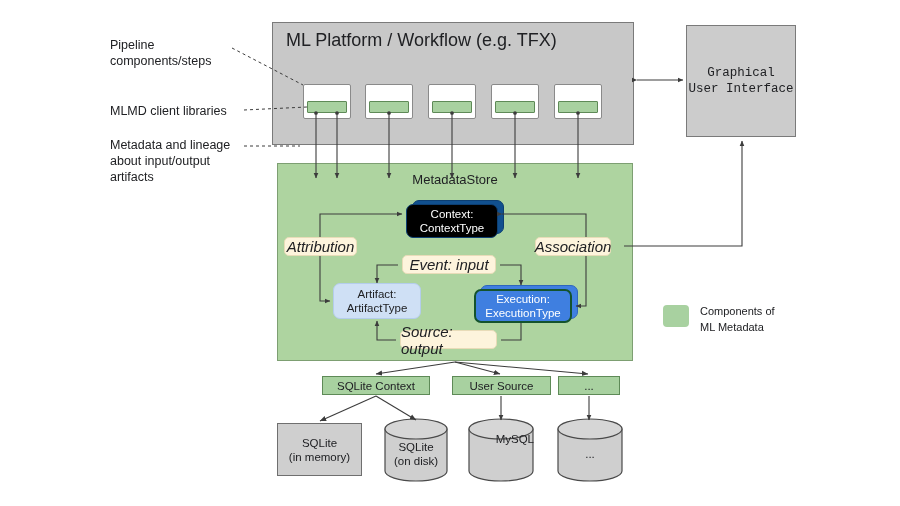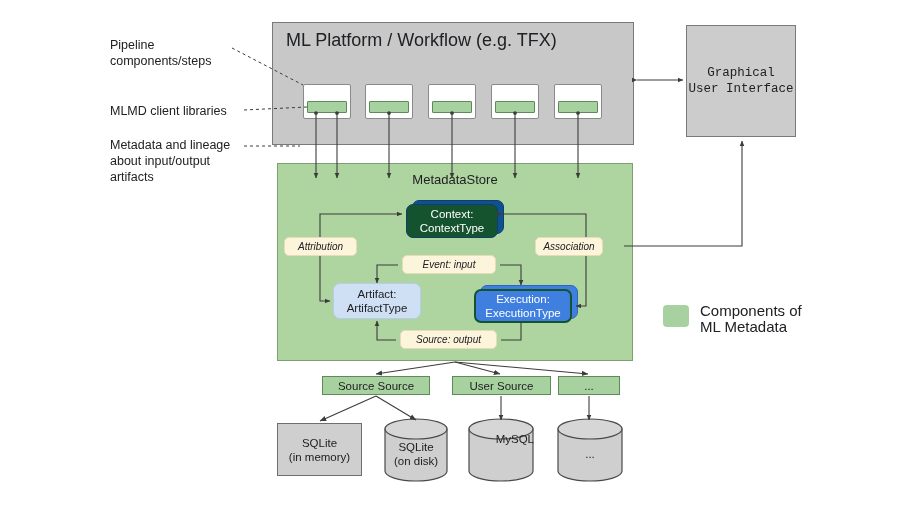--- a/index.html
+++ b/index.html
@@ -20,42 +20,42 @@
   
   .gui{background:#cccccc;border:1px solid #7a7a7a;display:flex;align-items:center;justify-content:center;}
   .gui-label{font-size:12.5px;line-height:16px;text-align:center;white-space:pre-line;}
 
   
   .store{background:#aed4a0;border:1px solid #7d9f72;}
   .store-title{font-size:13px;text-align:center;}
 
   .card{border-radius:7px;display:flex;align-items:center;justify-content:center;
         text-align:center;line-height:14px;font-size:11.5px;}
-  .card-ctx{background:#14532d;color:#ffffff;border:1px solid #0d3f72;}
+  .card-ctx{background:#000000;color:#ffffff;border:1px solid #0d3f72;}
   .card-ctx-shadow{background:#11508f;border:1px solid #0d3f72;border-radius:7px;}
   .card-exec{background:#3f7fe0;color:#ffffff;border:2px solid #14532d;}
   .card-exec-shadow{background:#3f7fe0;border:1px solid #2f66bd;border-radius:7px;}
   .card-art{background:#cfe0f5;color:#202124;border:1px solid #b4cdec;}
 
   .tag{background:#fdf4dc;border:1px solid #e8dcb8;border-radius:5px;
        display:flex;align-items:center;justify-content:center;
-       font-size:10px;font-style:italic;color:#202124;}
+       font-size:15px;font-style:italic;color:#202124;}
 
   
   .src{background:#a8d1a0;border:1px solid #5e8a57;display:flex;align-items:center;
        justify-content:center;font-size:11.5px;color:#202124;}
   .rect-db{background:#cfcfcf;border:1px solid #6f6f6f;display:flex;align-items:center;
        justify-content:center;text-align:center;font-size:11.5px;line-height:14px;white-space:pre-line;}
   .cyl{position:absolute;}
   .cyl-label{position:absolute;left:0;right:0;text-align:center;font-size:11.5px;
        line-height:14px;white-space:pre-line;color:#202124;}
 
   
   .legend-swatch{background:#a8d1a0;border-radius:4px;}
-  .legend-text{font-size:15px;line-height:16px;white-space:pre-line;}
+  .legend-text{font-size:11px;line-height:16px;white-space:pre-line;}
 
   svg.overlay{position:absolute;left:0;top:0;width:900px;height:506px;pointer-events:none;}
 </style>
 </head>
 <body>
 
 <div id="stage">
 
   <div class="abs annot" style="left:110px;top:37px;width:160px;">Pipeline
 components/steps</div>
@@ -106,34 +106,34 @@
   <div class="abs card-exec-shadow" style="left:480px;top:285px;width:98px;height:34px;"></div>
   <div class="abs card card-exec" style="left:474px;top:289px;width:98px;height:34px;">
     <span style="white-space:pre-line;">Execution:
 ExecutionType</span>
   </div>
 
   <div class="abs tag" style="left:284px;top:237px;width:73px;height:19px;">
     <span>Attribution</span>
   </div>
 
-  <div class="abs tag" style="left:535px;top:237px;width:68px;height:19px;">
+  <div class="abs tag" style="left:535px;top:237px;width:76px;height:19px;">
     <span>Association</span>
   </div>
 
   <div class="abs tag" style="left:402px;top:255px;width:94px;height:19px;">
     <span>Event: input</span>
   </div>
 
   <div class="abs tag" style="left:400px;top:330px;width:97px;height:19px;">
     <span>Source: output</span>
   </div>
 
   <div class="abs src" style="left:322px;top:376px;width:108px;height:19px;">
-    <span>Source Source</span>
+    <span>SQLite Context</span>
   </div>
   <div class="abs src" style="left:452px;top:376px;width:99px;height:19px;">
     <span>User Source</span>
   </div>
   <div class="abs src" style="left:558px;top:376px;width:62px;height:19px;">
     <span>...</span>
   </div>
 
   <div class="abs rect-db" style="left:277px;top:423px;width:85px;height:53px;">
     <span>SQLite

